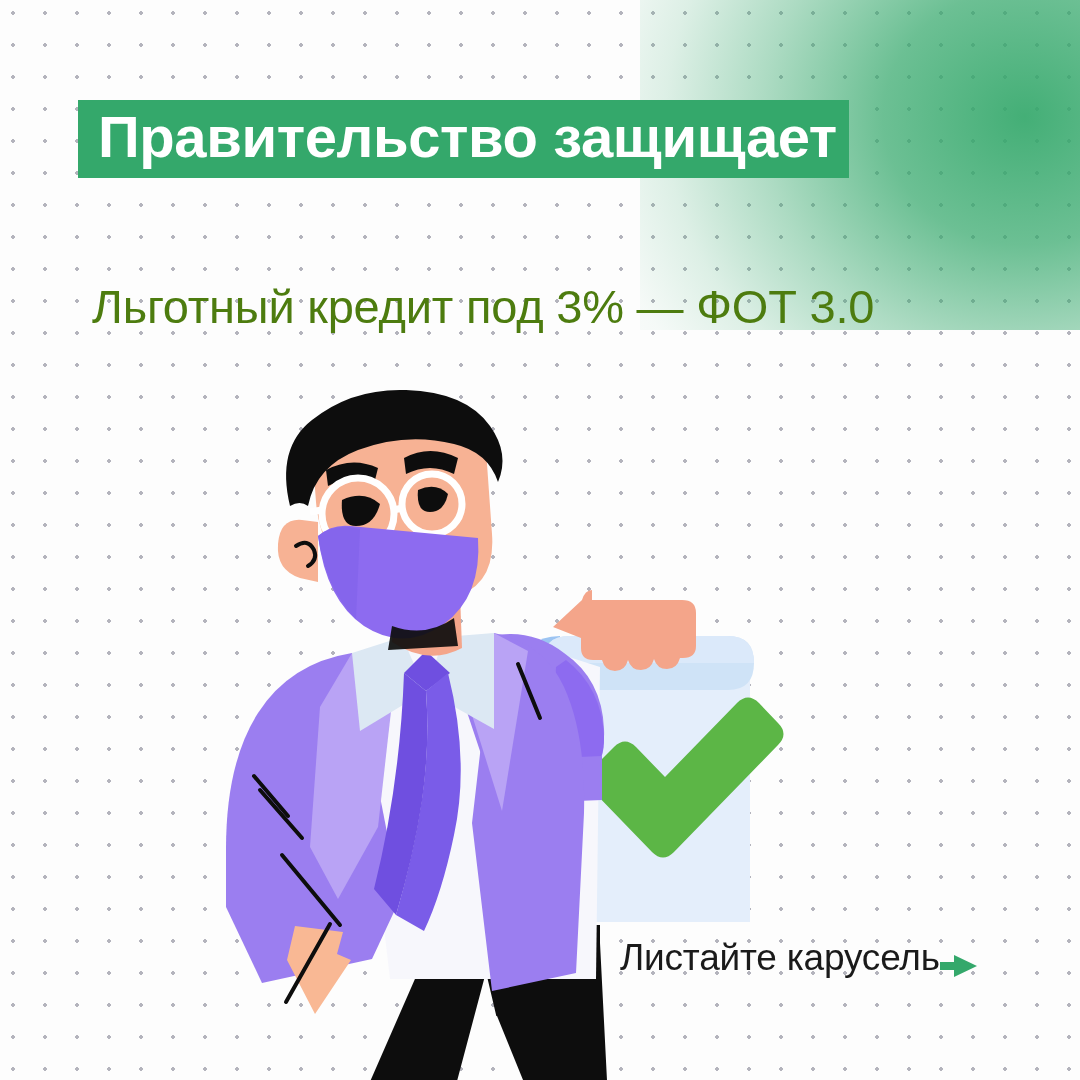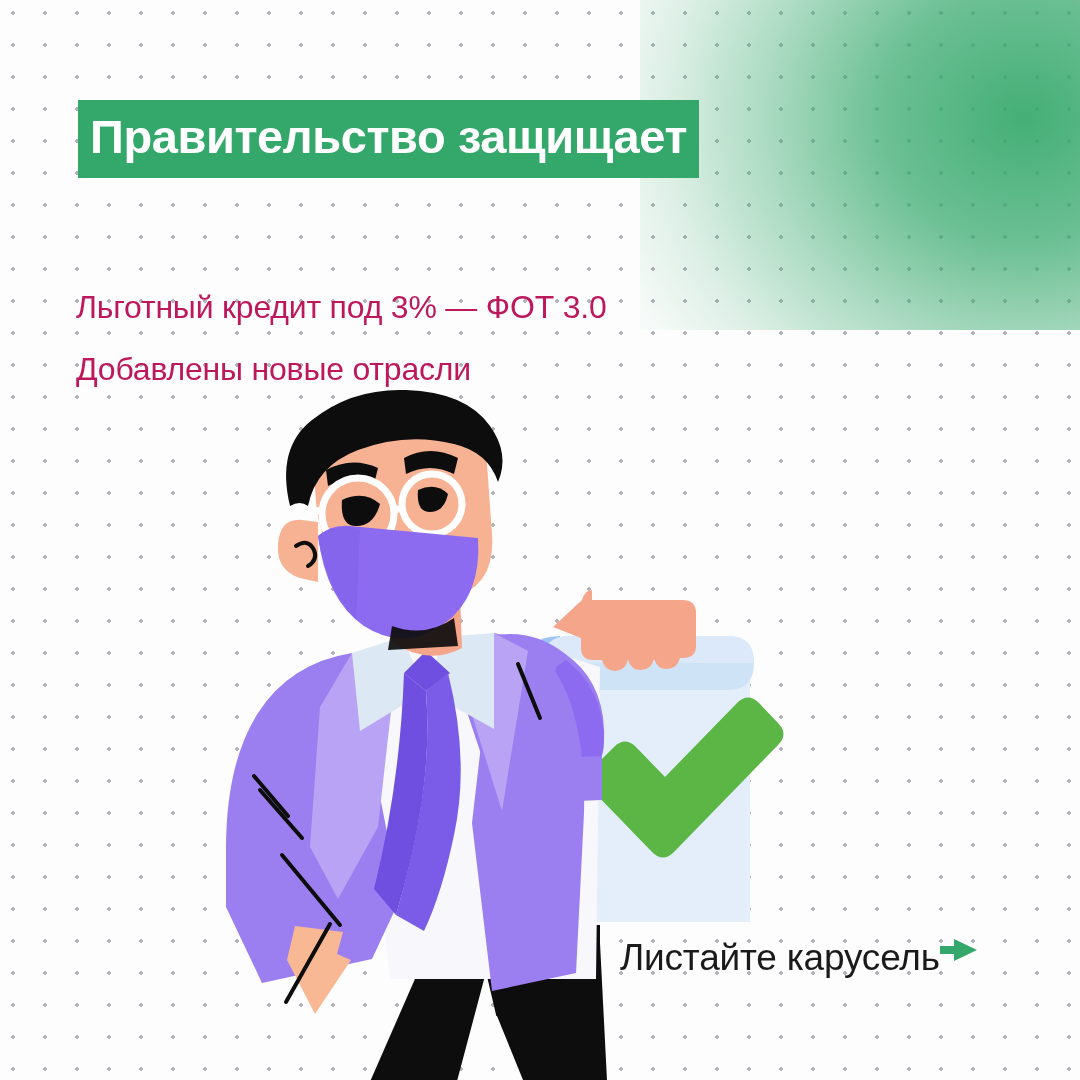--- a/index.html
+++ b/index.html
@@ -47,35 +47,35 @@
     position: absolute;
     left: 78px;
     top: 100px;
     z-index: 6;
   }
   .headline-line {
     display: block;
     width: max-content;
     background: #34a86b;
     color: #ffffff;
-    font-size: 47px;
+    font-size: 58px;
     line-height: 72px;
     font-weight: bold;
     letter-spacing: -0.4px;
-    padding: 1px 12px 5px 12px;
+    padding: 1px 12px 5px 20px;
   }
 
   
   #subtitle {
     position: absolute;
-    left: 76px;
+    left: 92px;
     top: 276px;
     z-index: 6;
-    color: #be185d;
-    font-size: 32px;
+    color: #4d7c0f;
+    font-size: 47px;
     line-height: 62px;
     font-weight: normal;
     letter-spacing: -0.2px;
     white-space: nowrap;
   }
   #subtitle .sub-line { display: block; }
 
   
   #illustration {
     position: absolute;
@@ -86,21 +86,21 @@
     z-index: 4;
   }
 
   
   #carousel-cta {
     position: absolute;
     left: 620px;
     top: 936px;
     z-index: 7;
     display: flex;
-    align-items: flex-start;
+    align-items: flex-end;
   }
   #carousel-label {
     color: #1a1a1a;
     font-size: 37px;
     line-height: 44px;
     letter-spacing: -0.2px;
     white-space: nowrap;
   }
   #carousel-arrow { display: block; }
 </style>
@@ -213,21 +213,20 @@
     </g>
 
   </svg>
 
   <div id="headline">
     <span class="headline-line">Правительство защищает</span>
   </div>
 
   <div id="subtitle">
     <span class="sub-line">Льготный кредит под 3% — ФОТ 3.0</span>
-    <span class="sub-line">Добавлены новые отрасли</span>
   </div>
 
   <div id="carousel-cta">
     <span id="carousel-label">Листайте карусель</span>
     <svg id="carousel-arrow" width="38" height="28" viewBox="0 0 38 28">
       <path d="M0 10 L14 10 L14 3 L37 14 L14 25 L14 18 L0 18 Z" fill="#34a86b"></path>
     </svg>
   </div>
 
 </div>

